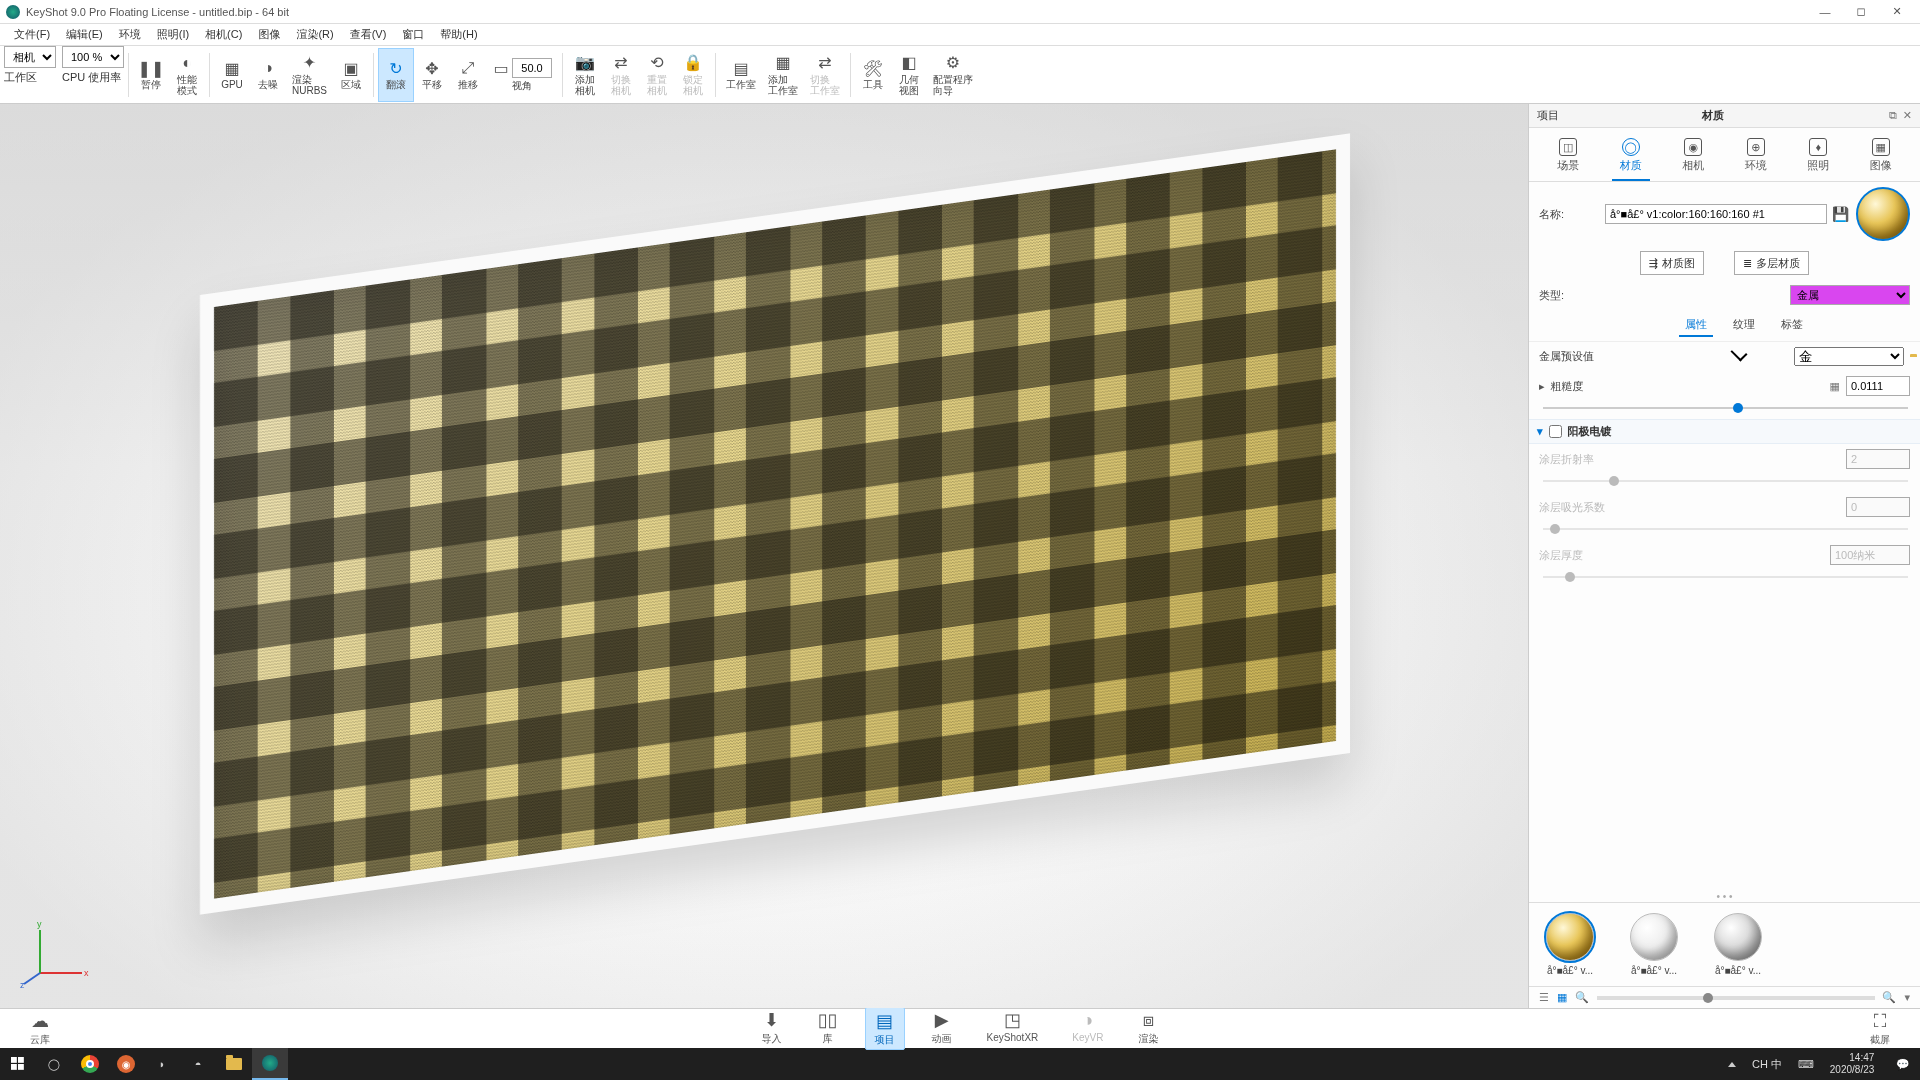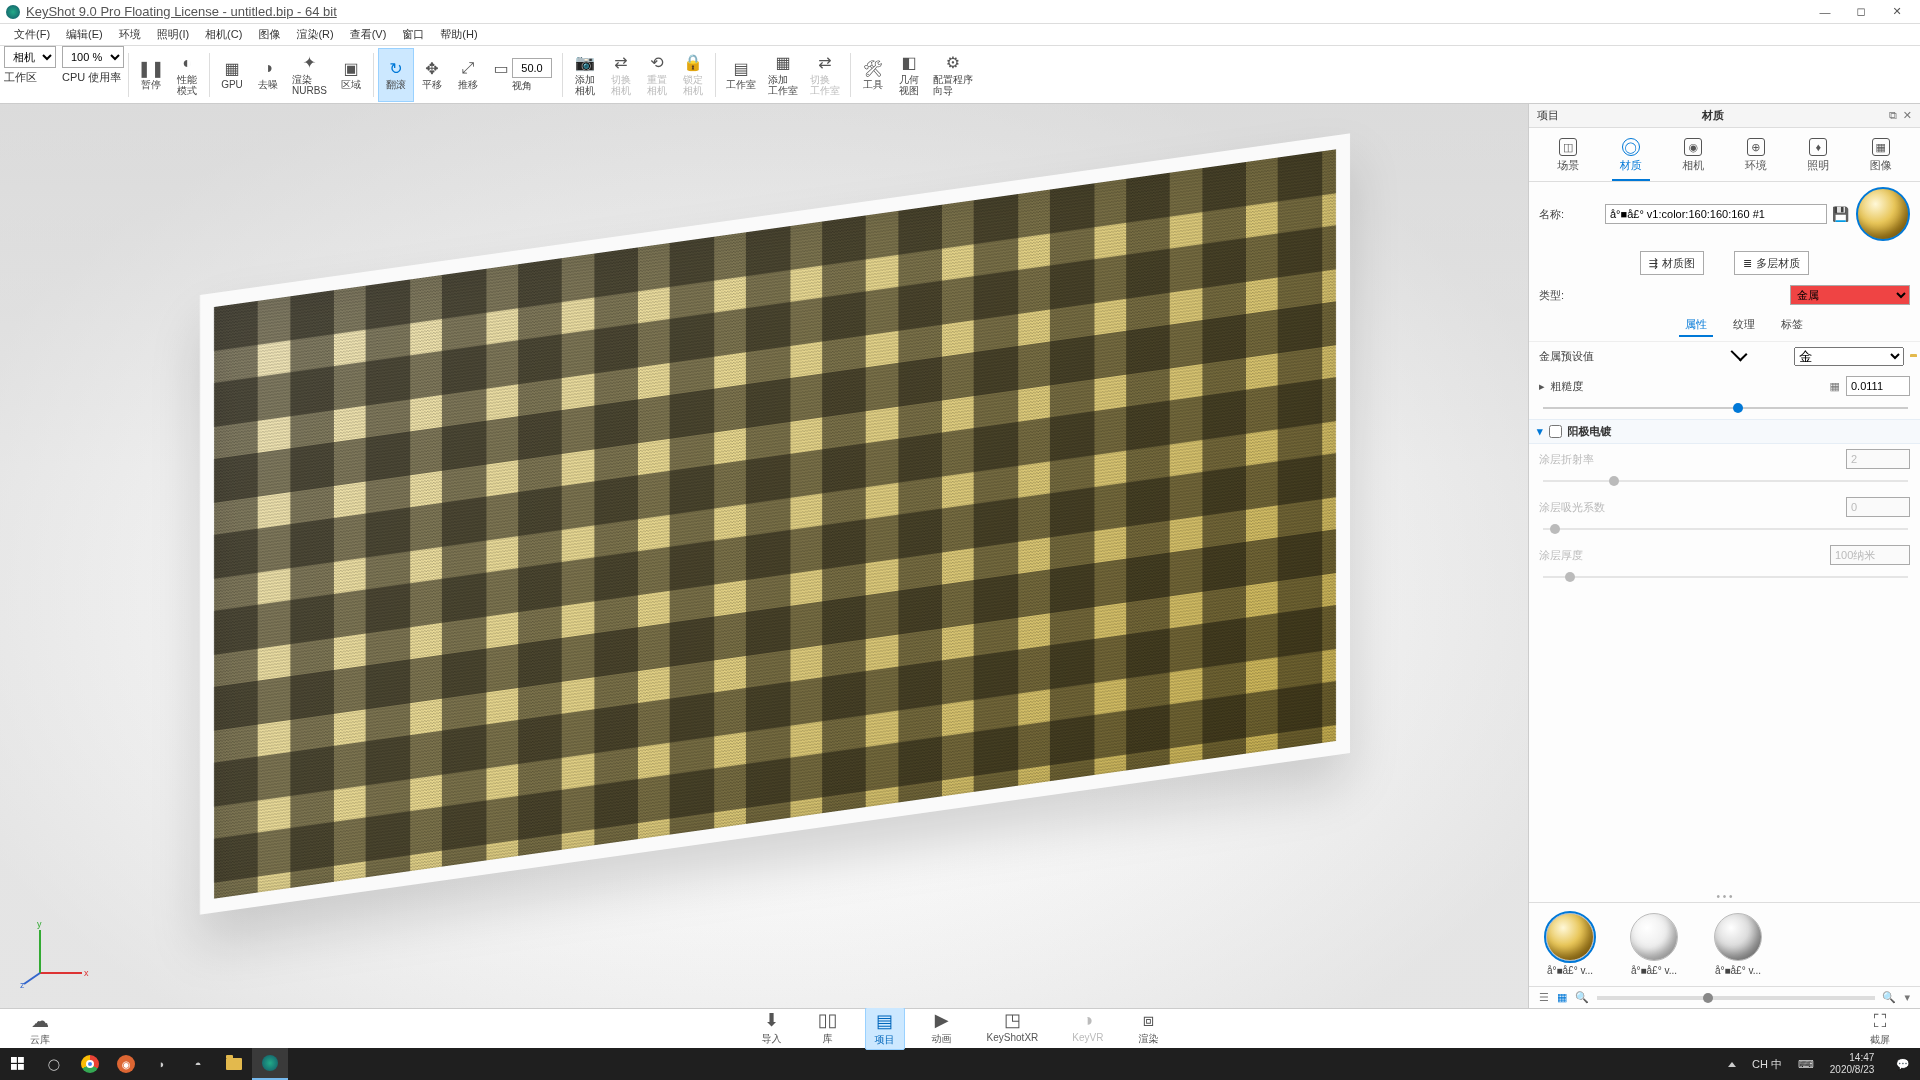--- a/index.html
+++ b/index.html
@@ -1,21 +1,21 @@
 <!DOCTYPE html>
 <html><head>
 <meta charset="utf-8">
 <style>
 * { margin:0; padding:0; box-sizing:border-box; font-family:"Microsoft YaHei","Segoe UI",sans-serif; }
 body { width:1920px; height:1080px; overflow:hidden; background:#f0f0f0; font-size:12px; color:#333; }
 
 
 .titlebar { height:24px; background:#fff; display:flex; align-items:center; padding:0 6px; border-bottom:1px solid #ddd; }
 .titlebar .appicon { width:14px; height:14px; background:radial-gradient(circle,#2a8,#156); border-radius:50%; margin-right:6px; }
-.titlebar .title { flex:1; color:#555; font-size:13px;text-decoration:underline; }
+.titlebar .title { flex:1; color:#555; font-size:11px; }
 .titlebar .winbtns { display:flex; gap:2px; }
 .titlebar .winbtns div { width:34px; height:20px; display:flex; align-items:center; justify-content:center; color:#555; font-size:11px; }
 
 
 .menubar { height:22px; background:#fff; display:flex; align-items:center; padding:0 6px; border-bottom:1px solid #ddd; font-size:11px; }
 .menubar .mitem { padding:2px 8px; cursor:default; }
 
 
 .toolbar { height:58px; background:#fff; display:flex; align-items:center; padding:0 4px; border-bottom:1px solid #ccc; gap:0; font-size:11px; }
 .tbsel { height:22px; border:1px solid #aaa; font-size:11px; padding:0 4px; background:#fff; }
@@ -56,21 +56,21 @@
 .panel-head { height:24px; display:flex; align-items:center; padding:0 8px; border-bottom:1px solid #ddd; background:#f5f5f5; }
 .panel-head .ptitle { flex:1; text-align:center; font-weight:bold; color:#333; }
 .panel-head .hicons { display:flex; gap:6px; color:#777; }
 .tabs { display:flex; justify-content:space-around; padding:6px 8px 0; border-bottom:1px solid #ddd; }
 .tab { display:flex; flex-direction:column; align-items:center; gap:2px; padding:4px 8px 6px; color:#555; cursor:default; }
 .tab.active { color:#0078d7; border-bottom:2px solid #0078d7; }
 .tab .ticon2 { width:18px; height:18px; border:1px solid currentColor; border-radius:3px; display:flex;align-items:center;justify-content:center;font-size:11px;}
 .prow { display:flex; align-items:center; padding:5px 10px; gap:6px; }
 .prow .plab { width:60px; color:#444; }
 .prow input[type=text] { flex:1; height:20px; border:1px solid #aaa; padding:0 4px; font-size:11px; }
-.prow select { height:20px; border:1px solid #aaa; font-size:11px; background:#ef4444; padding:0 2px; }
+.prow select { height:20px; border:1px solid #aaa; font-size:11px; background:#d946ef; padding:0 2px; }
 .prow .pbtn { height:24px; border:1px solid #aaa; background:#fff; padding:2px 8px; display:flex;align-items:center;gap:4px;}
 .subtabs { display:flex; gap:14px; padding:4px 0 4px 150px; border-bottom:1px solid #eee; }
 .subtabs .st { padding:3px 6px; cursor:default; color:#444; }
 .subtabs .st.on { border-bottom:2px solid #0078d7; color:#0078d7; }
 .field { display:flex; align-items:center; padding:5px 10px; gap:6px; }
 .field .flab { flex:1; color:#444; }
 .field input[type=text]{ width:64px; height:20px; border:1px solid #aaa; text-align:left; padding:0 4px; font-size:11px;}
 .slider { height:14px; margin:0 12px 4px 14px; position:relative; }
 .slider .track { position:absolute; top:6px; left:0; right:0; height:2px; background:#ccc; }
 .slider .thumb { position:absolute; top:2px; width:10px; height:10px; background:#0078d7; border-radius:50%; }

